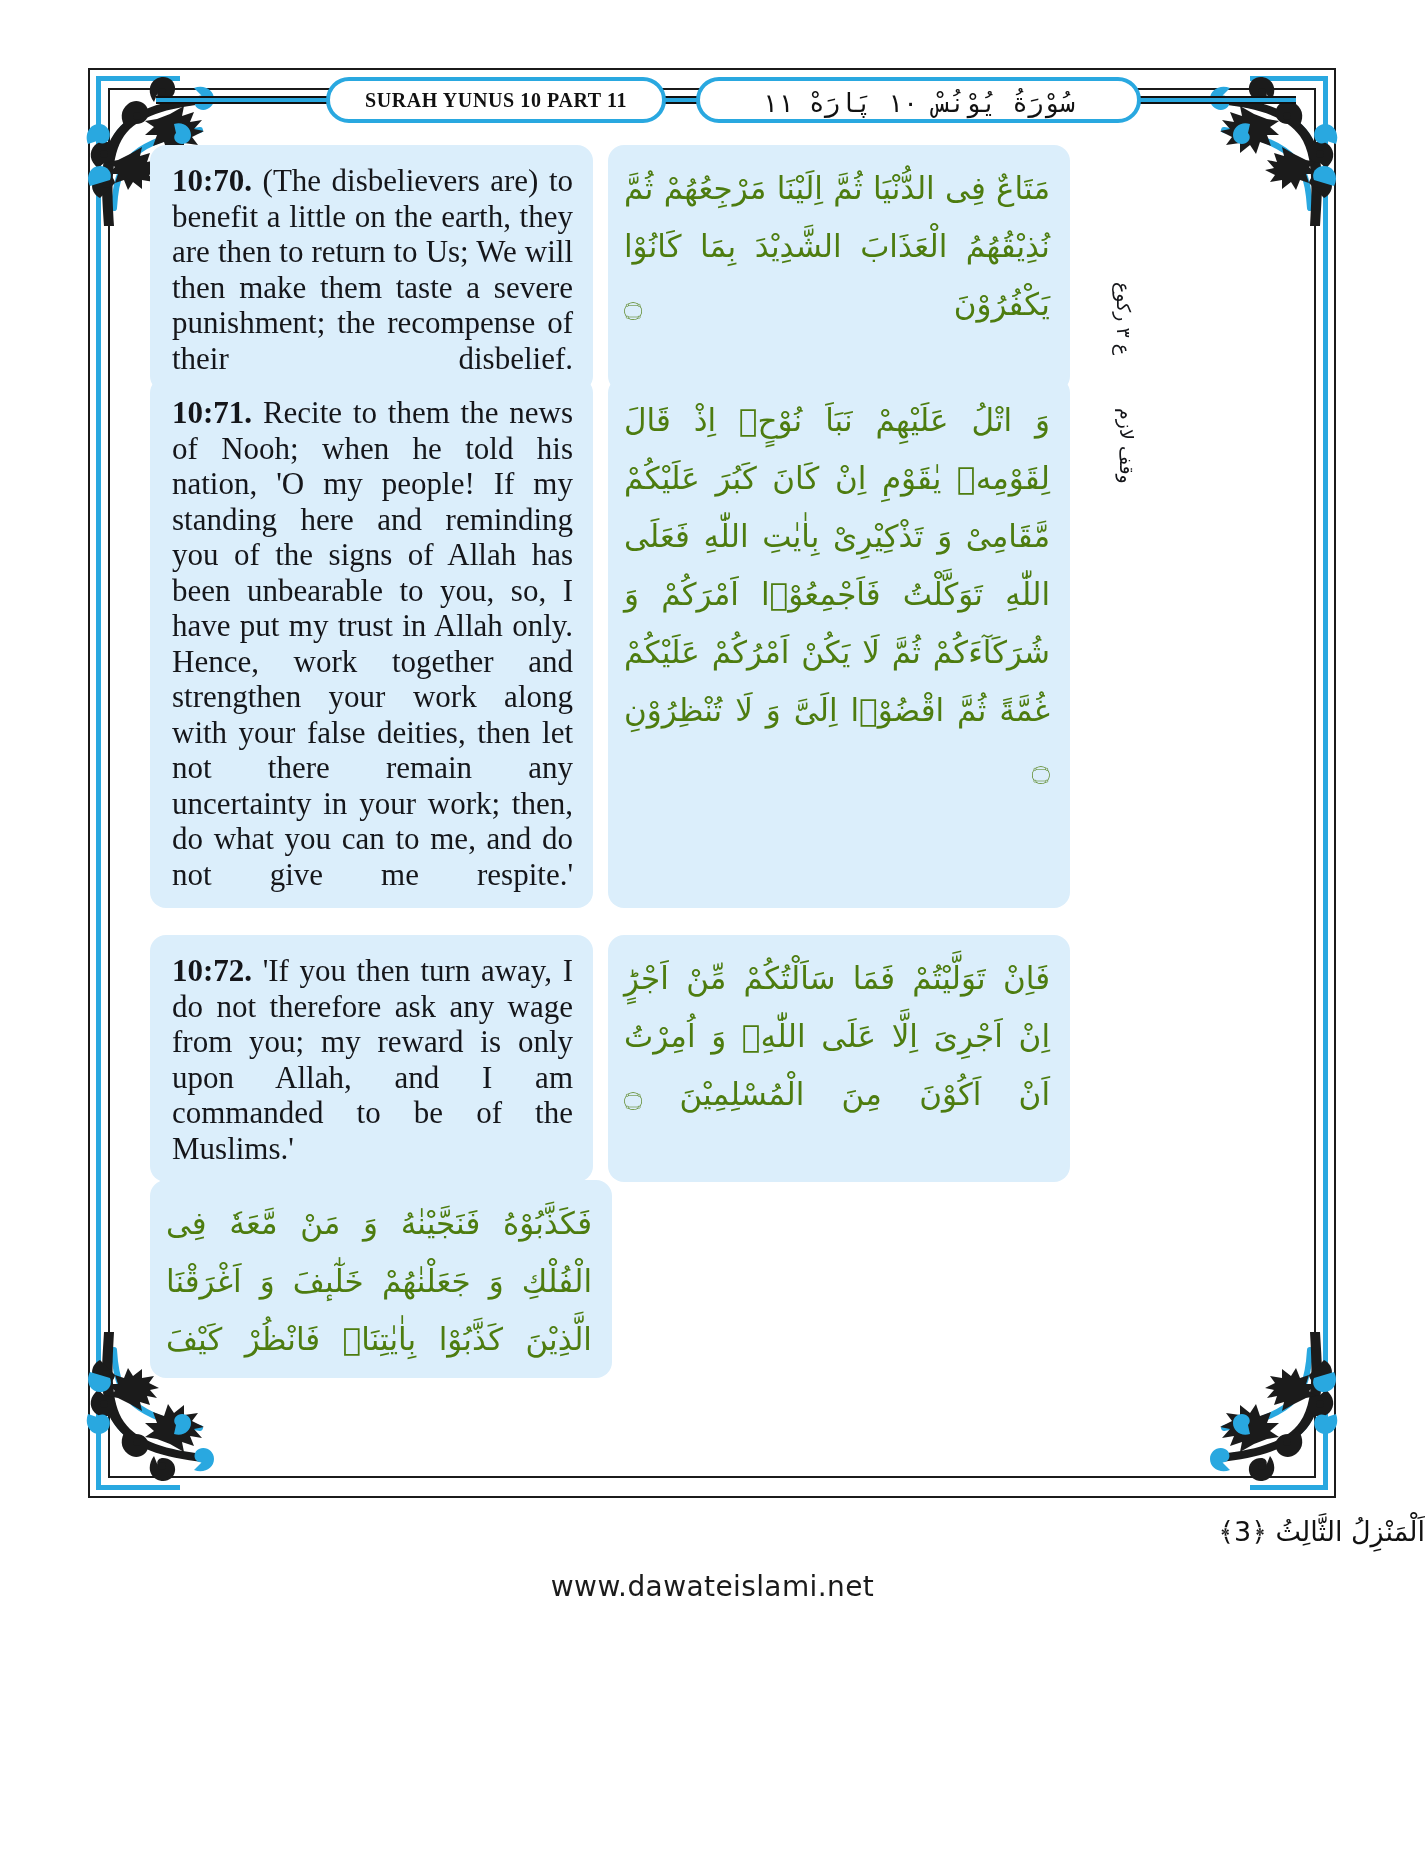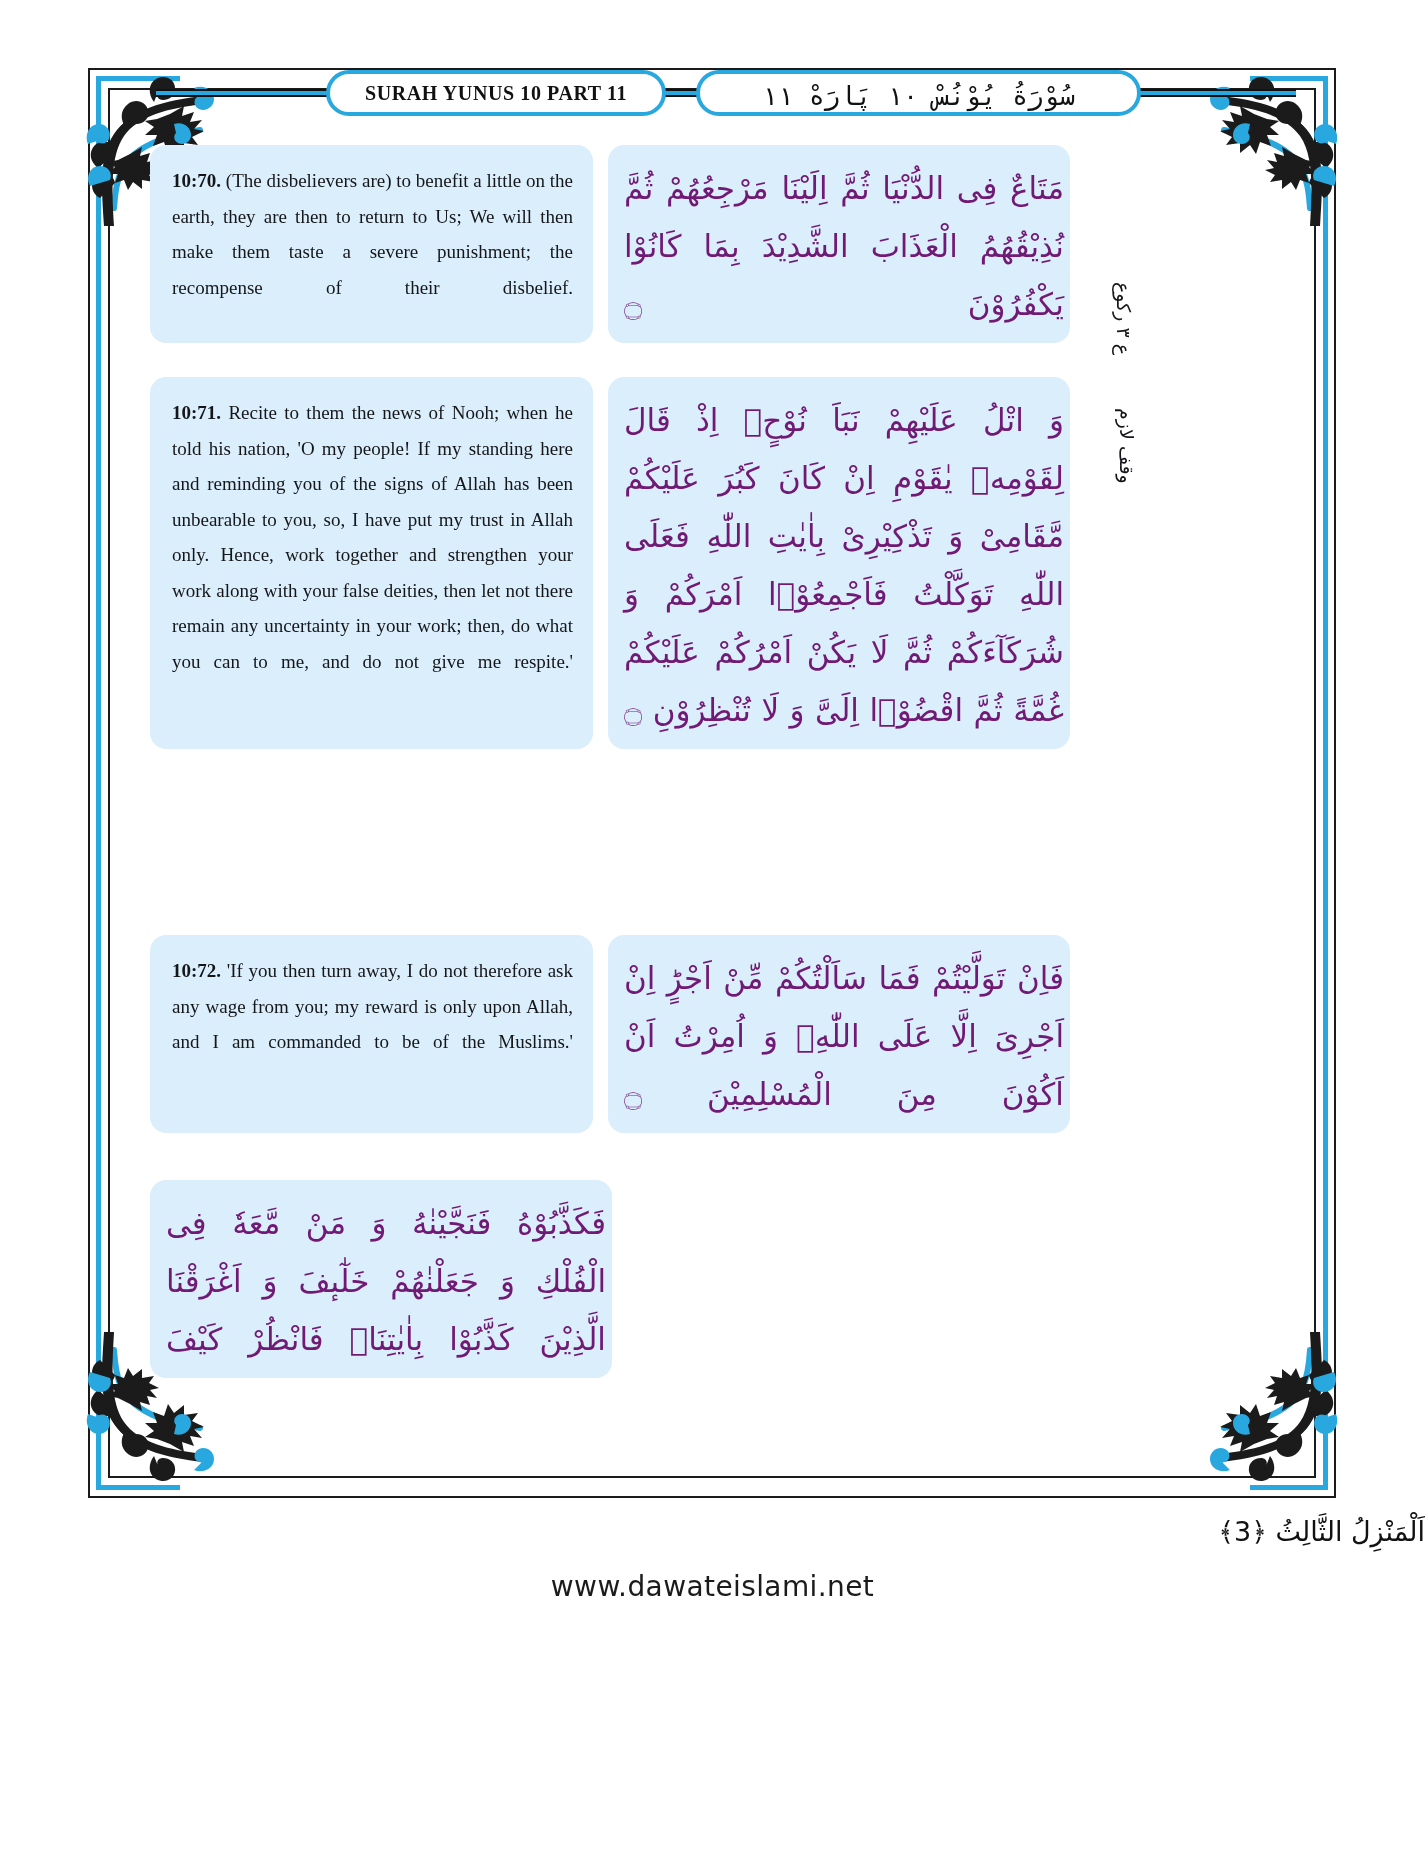--- a/index.html
+++ b/index.html
@@ -65,21 +65,21 @@
     pointer-events: none;
   }
   .corner-tl { left: 74px;  top: 58px; }
   .corner-tr { left: 1190px; top: 58px; transform: scaleX(-1); }
   .corner-bl { left: 74px;  top: 1330px; transform: scaleY(-1); }
   .corner-br { left: 1190px; top: 1330px; transform: scale(-1,-1); }
 
   
   .header-row {
     position: absolute;
-    left: 96px; top: 62px;
+    left: 96px; top: 69px;
     width: 1232px; height: 62px;
   }
   .hdr-rule {
     position: absolute;
     top: 27px;
     height: 8px;
     background: #29a8e0;
     border-top: 2px solid #111;
     border-bottom: 2px solid #111;
     box-sizing: border-box;
@@ -147,36 +147,36 @@
   .box {
     background: #dbeefb;
     border-radius: 16px;
     box-sizing: border-box;
   }
   .box-en {
     width: 443px;
     padding: 18px 20px 16px 22px;
     text-align: justify;
     text-align-last: justify;
-    font-size: 19px;
+    font-size: 31px;
     line-height: 35.5px;
     color: #15161a;
     hyphens: none;
   }
   .box-en .vnum {
     font-weight: bold;
   }
   .box-ar {
     width: 462px;
-    padding: 14px 6px 10px 16px;
+    padding: 14px 20px 10px 16px;
     direction: rtl;
     font-family: "DejaVu Sans", sans-serif;
     font-size: 31px;
     line-height: 58px;
-    color: #701a75;
+    color: #4d7c0f;
     text-align: justify;
     text-align-last: justify;
   }
 
   
   #row-0 { top: 0px; }
   #row-1 { top: 232px; }
   #row-2 { top: 790px; }
   #row-3 { top: 1035px; }
 

